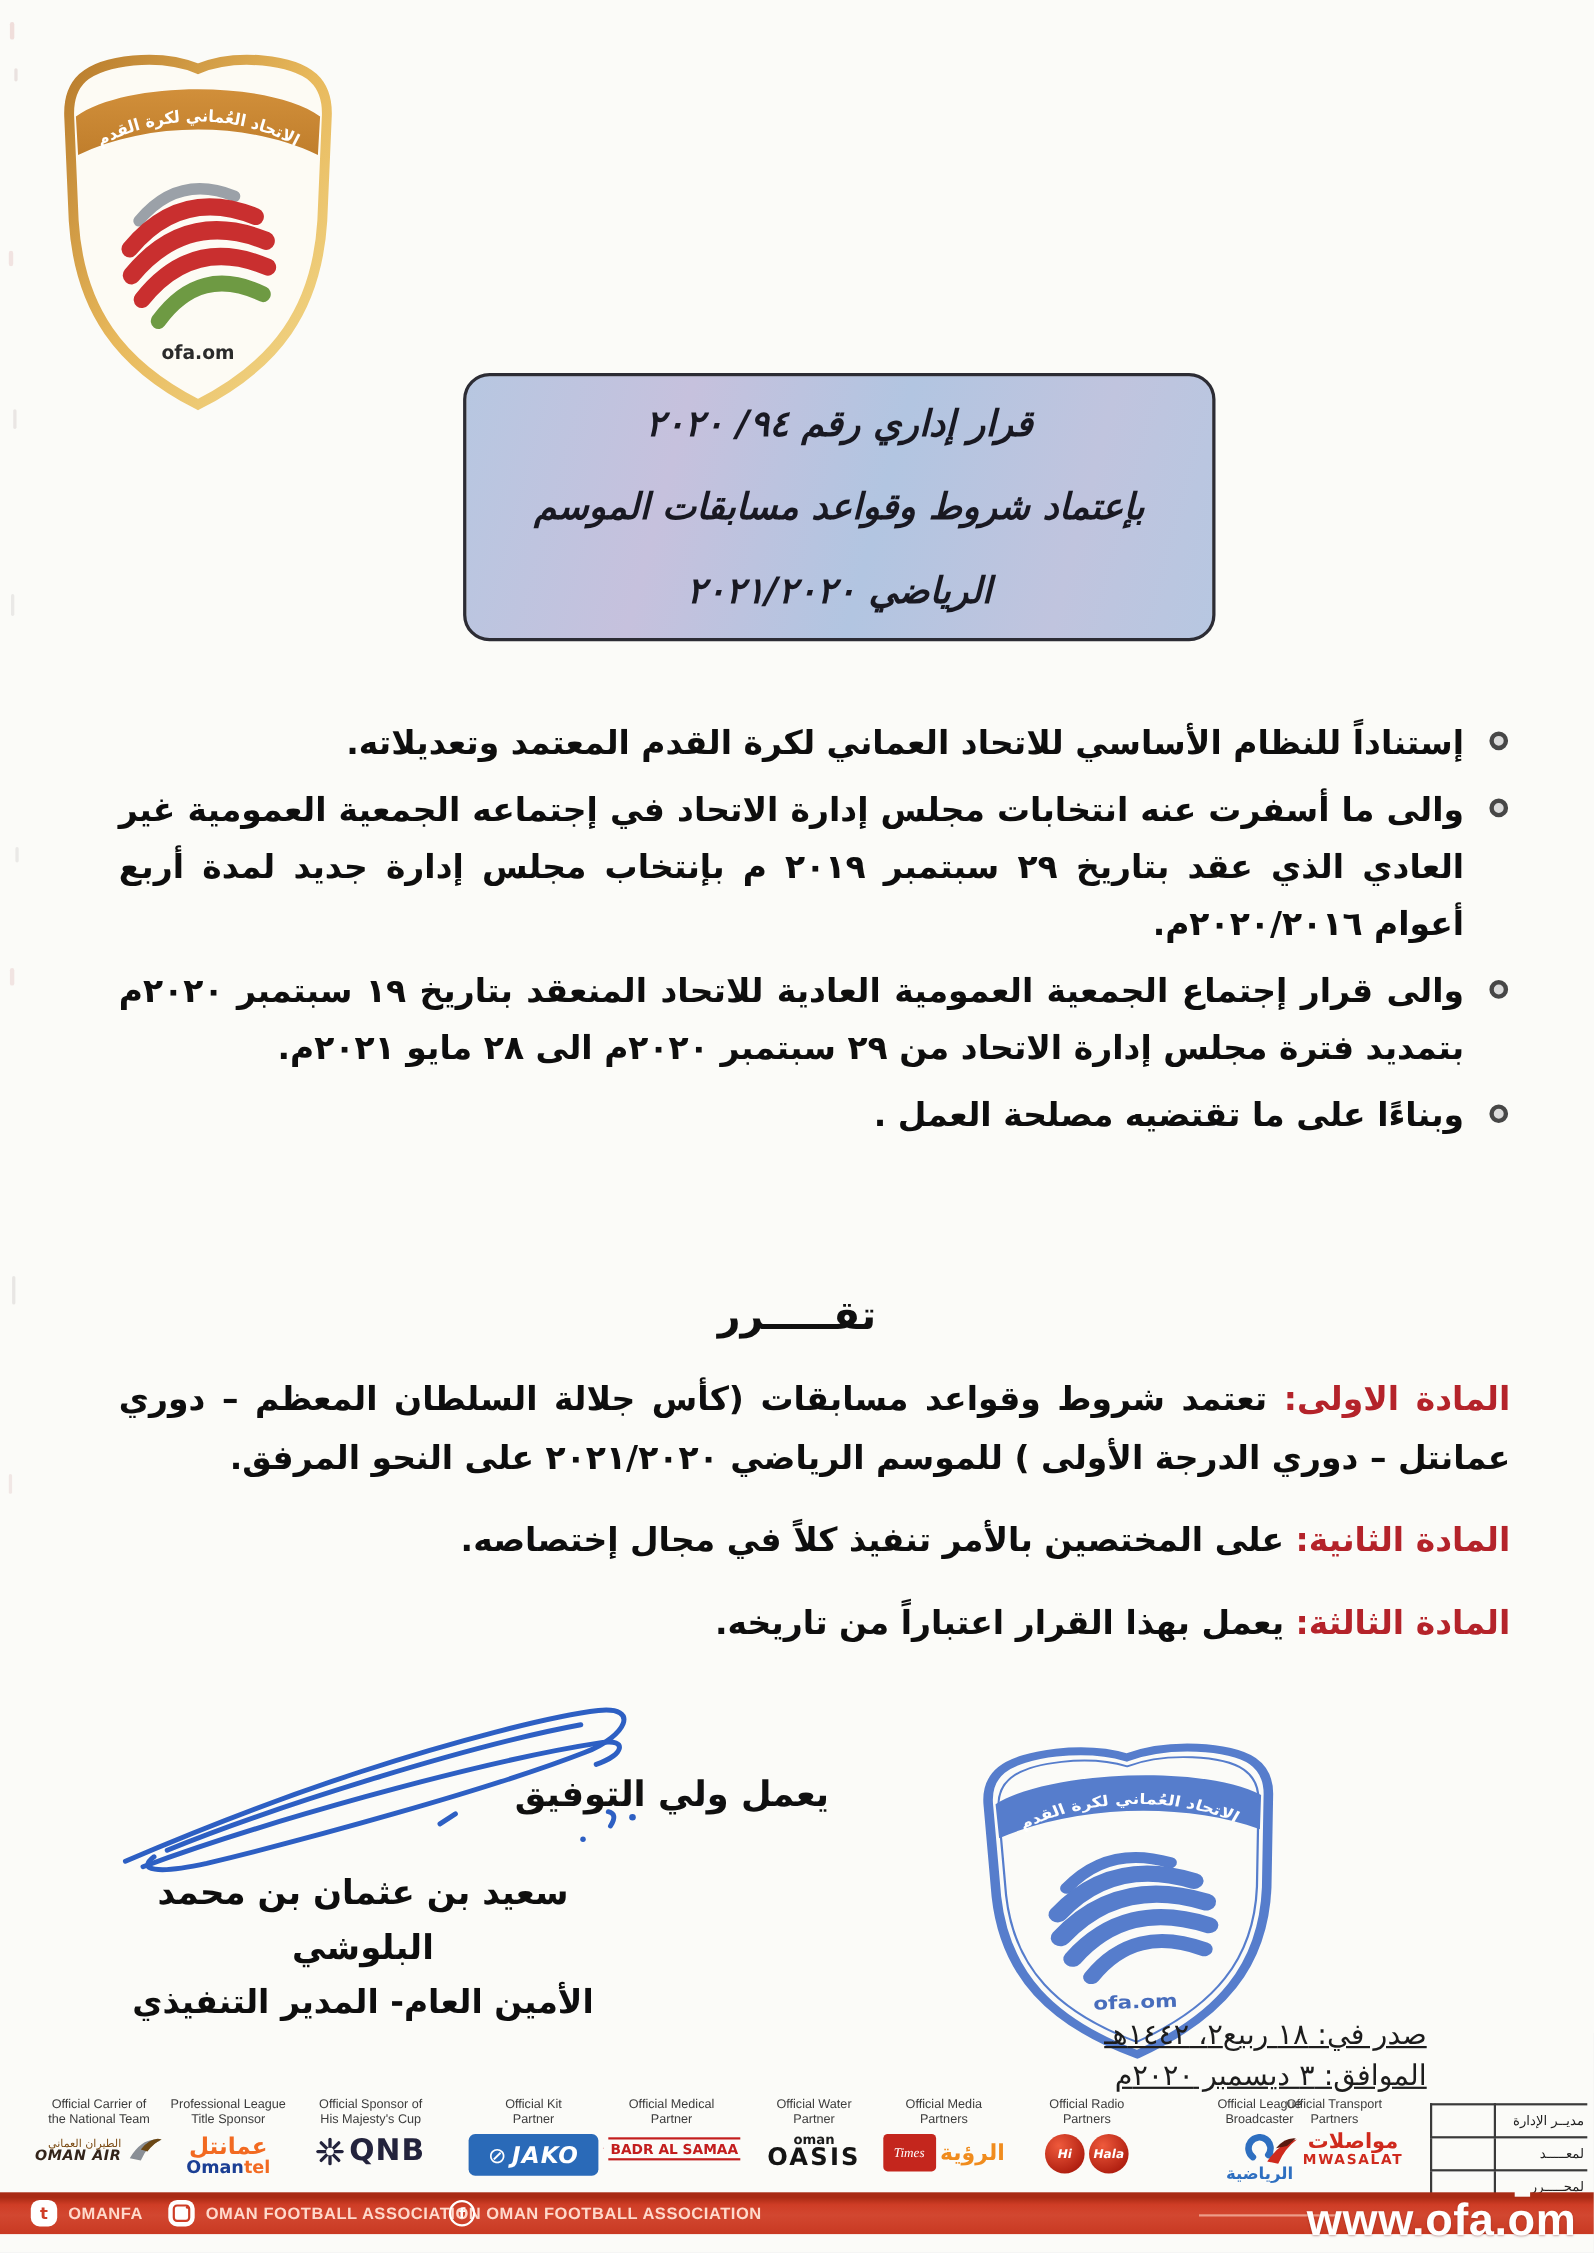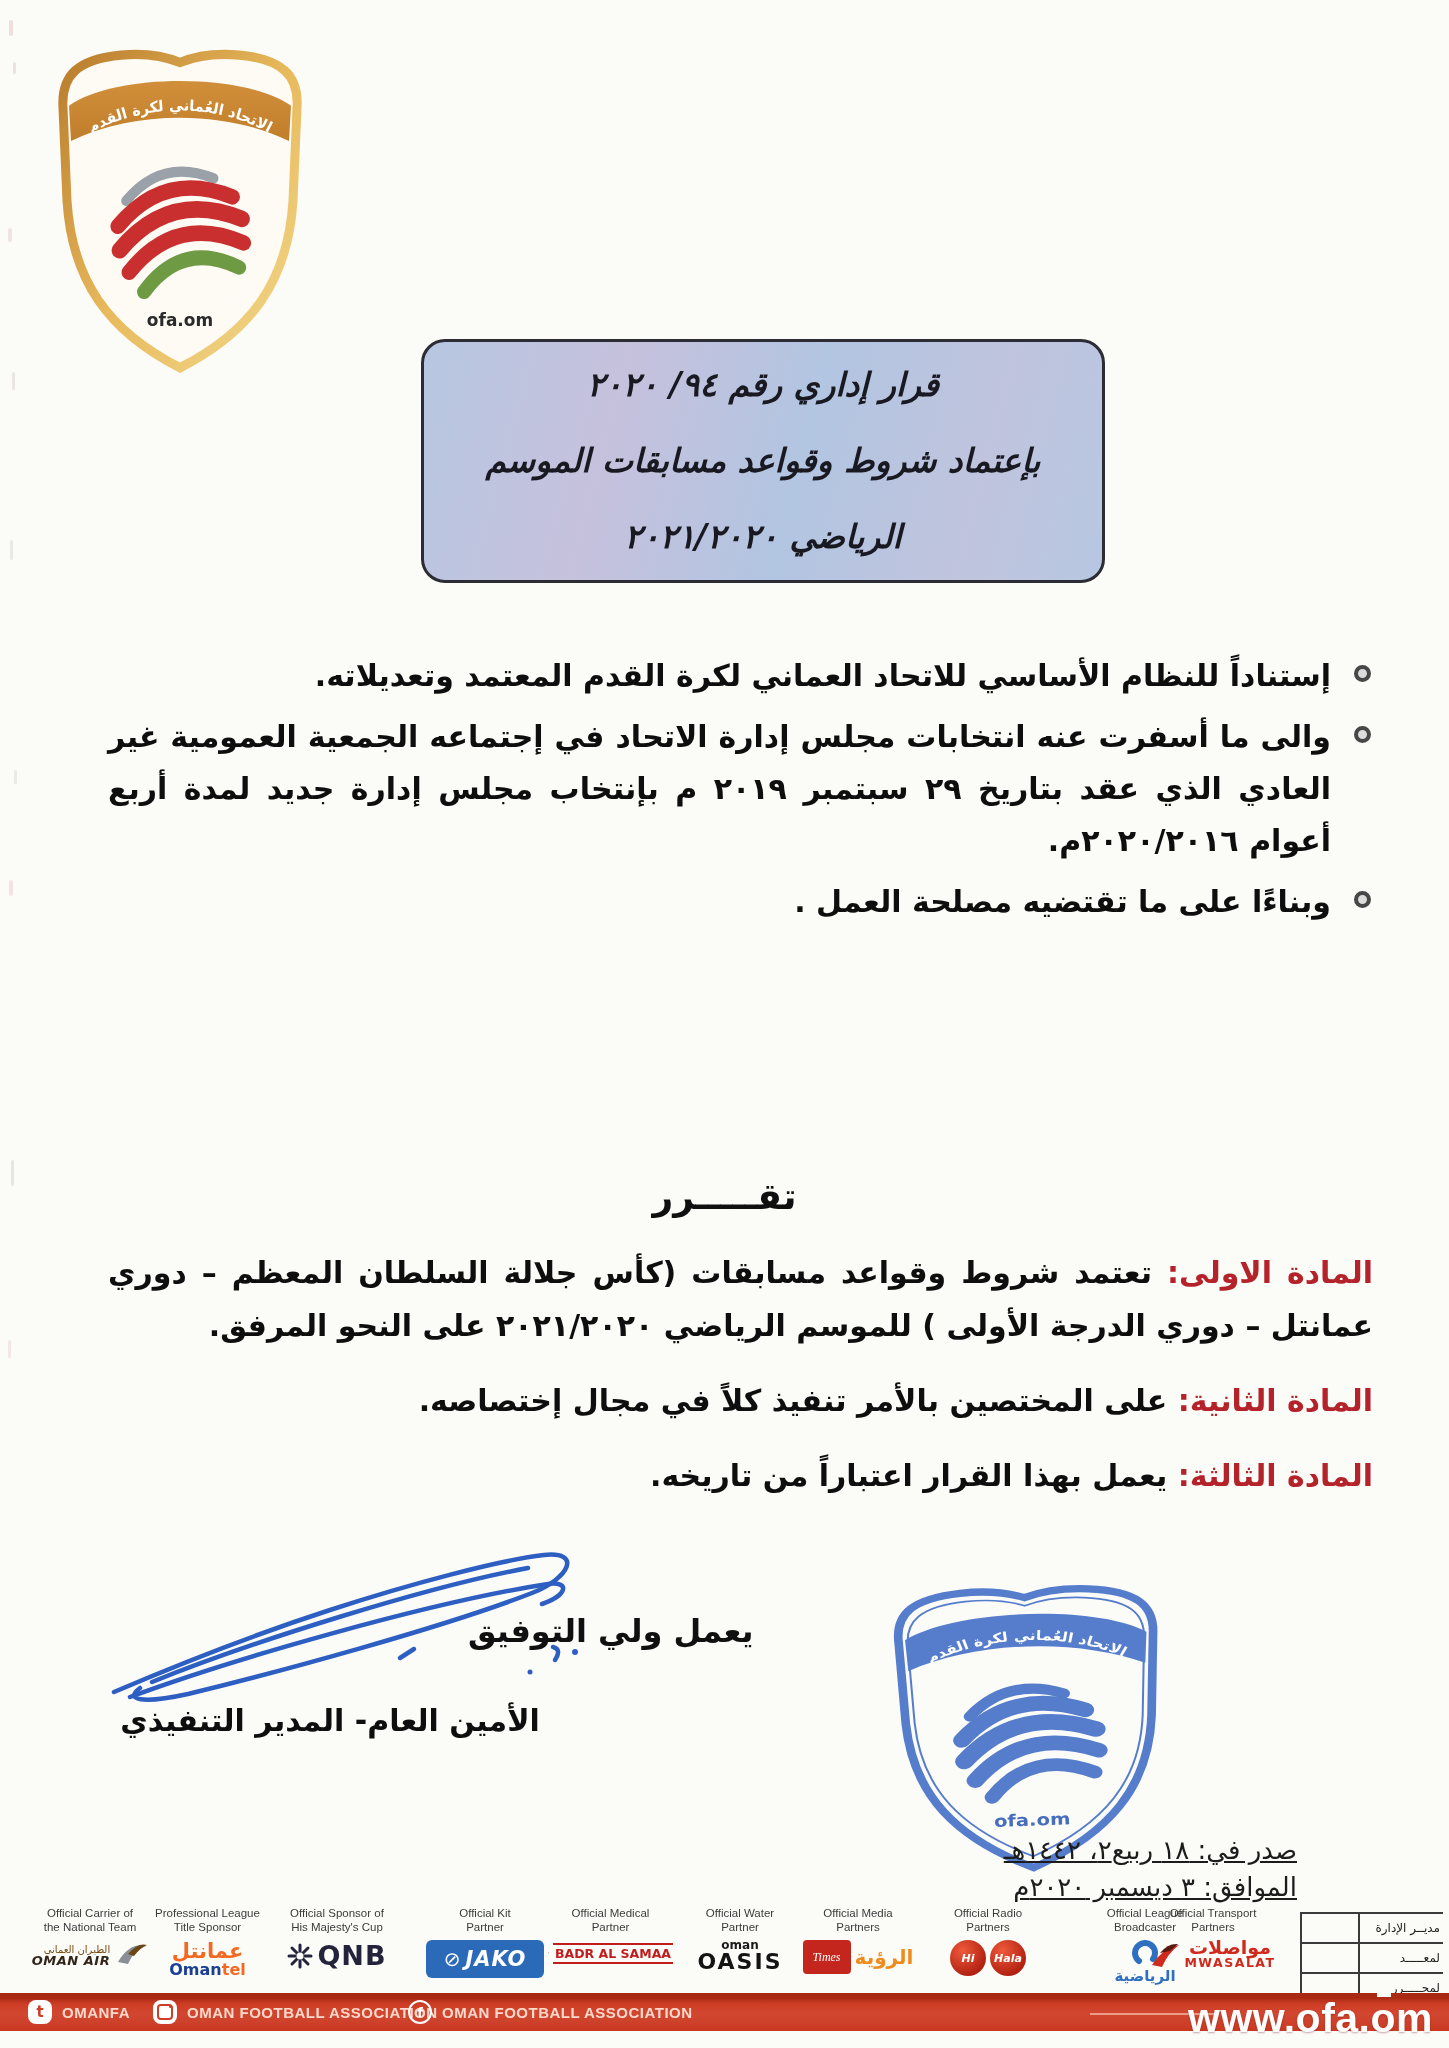--- a/index.html
+++ b/index.html
@@ -181,20 +181,24 @@
     <div class="bullet">
       <span class="marker"></span>
       <span>إستناداً للنظام الأساسي للاتحاد العماني لكرة القدم المعتمد وتعديلاته.</span>
     </div>
     <div class="bullet">
       <span class="marker"></span>
       <span>والى ما أسفرت عنه انتخابات مجلس إدارة الاتحاد في إجتماعه الجمعية العمومية غير العادي الذي عقد بتاريخ ٢٩ سبتمبر ٢٠١٩ م بإنتخاب مجلس إدارة جديد لمدة أربع أعوام ٢٠٢٠/٢٠١٦م.</span>
     </div>
     <div class="bullet">
       <span class="marker"></span>
+      <span>والى قرار إجتماع الجمعية العمومية العادية للاتحاد المنعقد بتاريخ ١٩ سبتمبر ٢٠٢٠م بتمديد فترة مجلس إدارة الاتحاد من ٢٩ سبتمبر ٢٠٢٠م الى ٢٨ مايو ٢٠٢١م.</span>
+    </div>
+    <div class="bullet">
+      <span class="marker"></span>
       <span>وبناءًا على ما تقتضيه مصلحة العمل .</span>
     </div>
   </div>
 
   <div class="decision">تقـــــرر</div>
 
   <div class="articles">
     <p class="article">
       <span class="lbl">المادة الاولى:</span>
       <span>تعتمد شروط وقواعد مسابقات (كأس جلالة السلطان المعظم – دوري عمانتل – دوري الدرجة الأولى ) للموسم الرياضي ٢٠٢١/٢٠٢٠ على النحو المرفق.</span>
@@ -217,20 +221,21 @@
       <path d="M52,142 C150,102 330,46 428,28"></path>
       <path d="M30,157 C130,120 330,62 448,44 C470,41 468,55 442,64"></path>
       <path d="M300,118 l14,-9"></path>
       <path d="M455,120 q7,-11 -2,-13"></path>
     </g>
     <circle cx="475" cy="112" r="3" fill="#2d5fc3"></circle>
     <circle cx="430" cy="132" r="2.5" fill="#2d5fc3"></circle>
   </svg>
 
   <div class="signer">
+    <div class="name">سعيد بن عثمان بن محمد البلوشي</div>
     <div class="role">الأمين العام- المدير التنفيذي</div>
   </div>
 
   <svg class="stamp" viewBox="0 0 250 320" preserveAspectRatio="none">
     <defs>
         <path id="stampArc" d="M30,88 C85,54 165,54 220,88" fill="none"></path>
       </defs>
     <path d="M125,16 C160,2 212,8 230,24 C240,33 243,45 242,60 L238,150 C233,228 196,277 125,312 C54,277 17,228 12,150 L8,60 C7,45 10,33 20,24 C38,8 90,2 125,16 Z" fill="none" stroke="#4a74c9" stroke-width="8"></path>
     <path d="M125,16 C160,2 212,8 230,24 C240,33 243,45 242,60 L238,150 C233,228 196,277 125,312 C54,277 17,228 12,150 L8,60 C7,45 10,33 20,24 C38,8 90,2 125,16 Z" fill="none" stroke="#4a74c9" stroke-width="2" transform="translate(9,10) scale(0.928)"></path>
     <path d="M14,58 C60,26 190,26 236,58 L234,92 C170,62 80,62 16,92 Z" fill="#4a74c9"></path>

